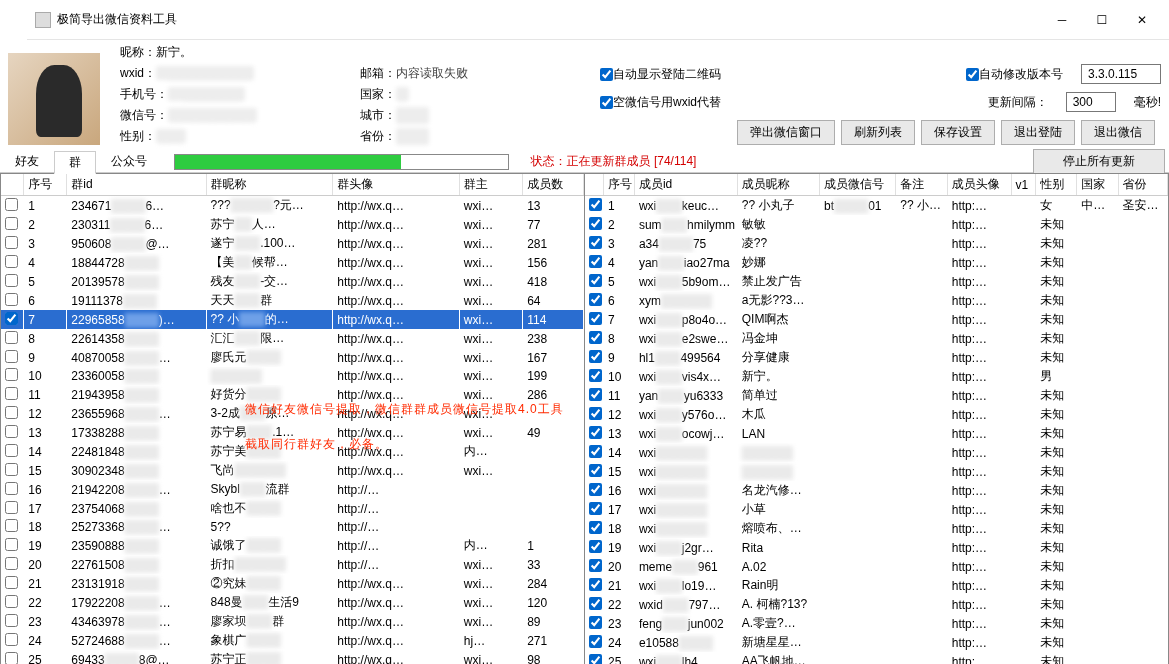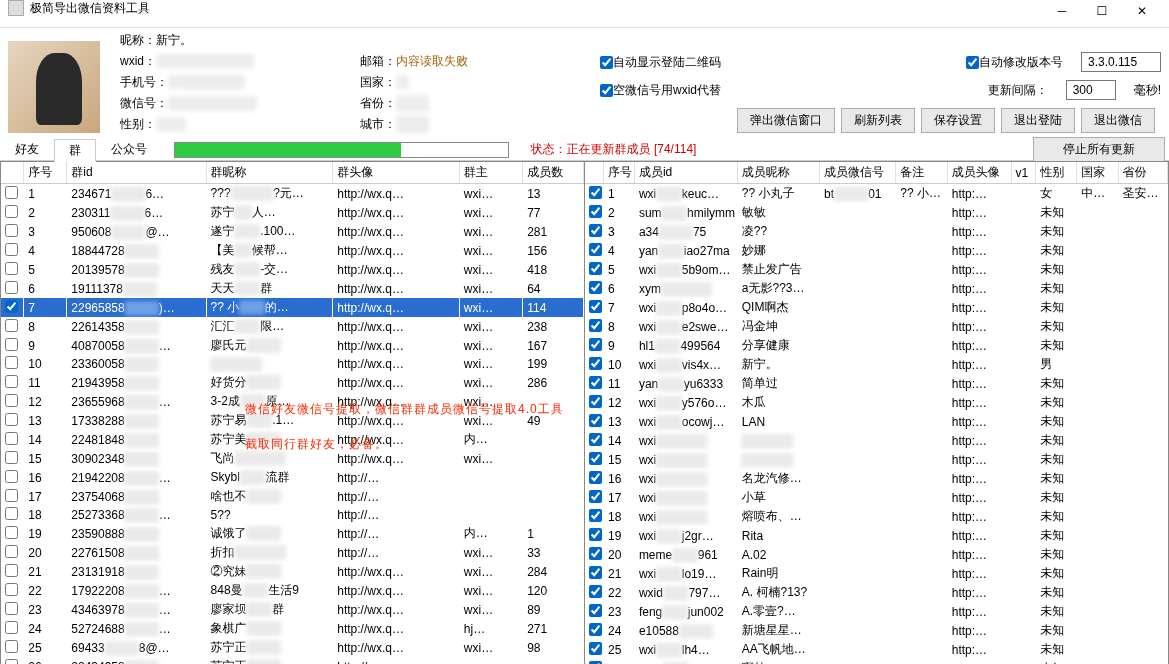--- a/index.html
+++ b/index.html
@@ -1,17 +1,17 @@
 <!DOCTYPE html>
 <html><head>
 <meta charset="utf-8">
 <style>
 * { margin:0; padding:0; box-sizing:border-box; font-family:"Microsoft YaHei","SimSun",sans-serif; font-size:12px; }
 body { background:#fff; width:1169px; height:664px; overflow:hidden; position:relative; }
-.titlebar { height:28px; background:#fff; border-bottom:1px solid #e5e5e5; display:flex; align-items:flex-start; padding:0 8px; }
+.titlebar { height:40px; background:#fff; border-bottom:1px solid #e5e5e5; display:flex; align-items:center; padding:0 8px;margin-left:27px; }
 .title-icon { width:16px; height:16px; background:#ddd; border:1px solid #aaa; margin-right:6px; }
 .titlebar .title { flex:1; }
 .winbtns { display:flex; gap:2px; }
 .winbtn { width:38px; height:22px; display:flex; align-items:center; justify-content:center; }
 .header { display:flex; padding:4px 8px 6px; align-items:flex-end; }
 .avatar { width:92px; height:92px; background:linear-gradient(135deg,#e6d5c0,#c9a77d); margin-right:20px; position:relative; overflow:hidden;}
 .avatar::after{content:"";position:absolute;inset:12px 18px 8px 28px;background:#2a2a2a;border-radius:40% 40% 10% 10%;}
 .info-col { display:flex; flex-direction:column; gap:4px; margin-right:30px; min-width:210px;}
 .info-row { white-space:nowrap; color:#000; }
 .info-blur { display:inline-block; background:#ededed; color:#ededed; filter:blur(2px); border-radius:2px; padding:0 2px;}
@@ -57,24 +57,24 @@
 <div class="header">
   <div class="avatar"></div>
   <div class="info-col">
     <div class="info-row"><span>昵称：</span><span>新宁。</span></div>
     <div class="info-row"><span>wxid：</span><span class="info-blur">w██████████</span></div>
     <div class="info-row"><span>手机号：</span><span class="info-blur">17███████</span></div>
     <div class="info-row"><span>微信号：</span><span class="info-blur">██████████</span></div>
     <div class="info-row"><span>性别：</span><span class="info-blur">███</span></div>
   </div>
   <div class="info-col">
-    <div class="info-row"><span>邮箱：</span><span style="color:#a16207">内容读取失败</span></div>
+    <div class="info-row"><span>邮箱：</span><span style="color:#404040">内容读取失败</span></div>
     <div class="info-row"><span>国家：</span><span class="info-blur">█</span></div>
+    <div class="info-row"><span>城市：</span><span class="info-blur">其██</span></div>
     <div class="info-row"><span>省份：</span><span class="info-blur">其██</span></div>
-    <div class="info-row"><span>城市：</span><span class="info-blur">其██</span></div>
   </div>
   <div class="right-panel">
     <div class="rp-row">
       <label class="checkline">
           <input type="checkbox" checked="" style="">
           <span>自动显示登陆二维码</span>
         </label>
       <div style="flex:1"></div>
       <label class="checkline">
           <input type="checkbox" checked="" style="">

